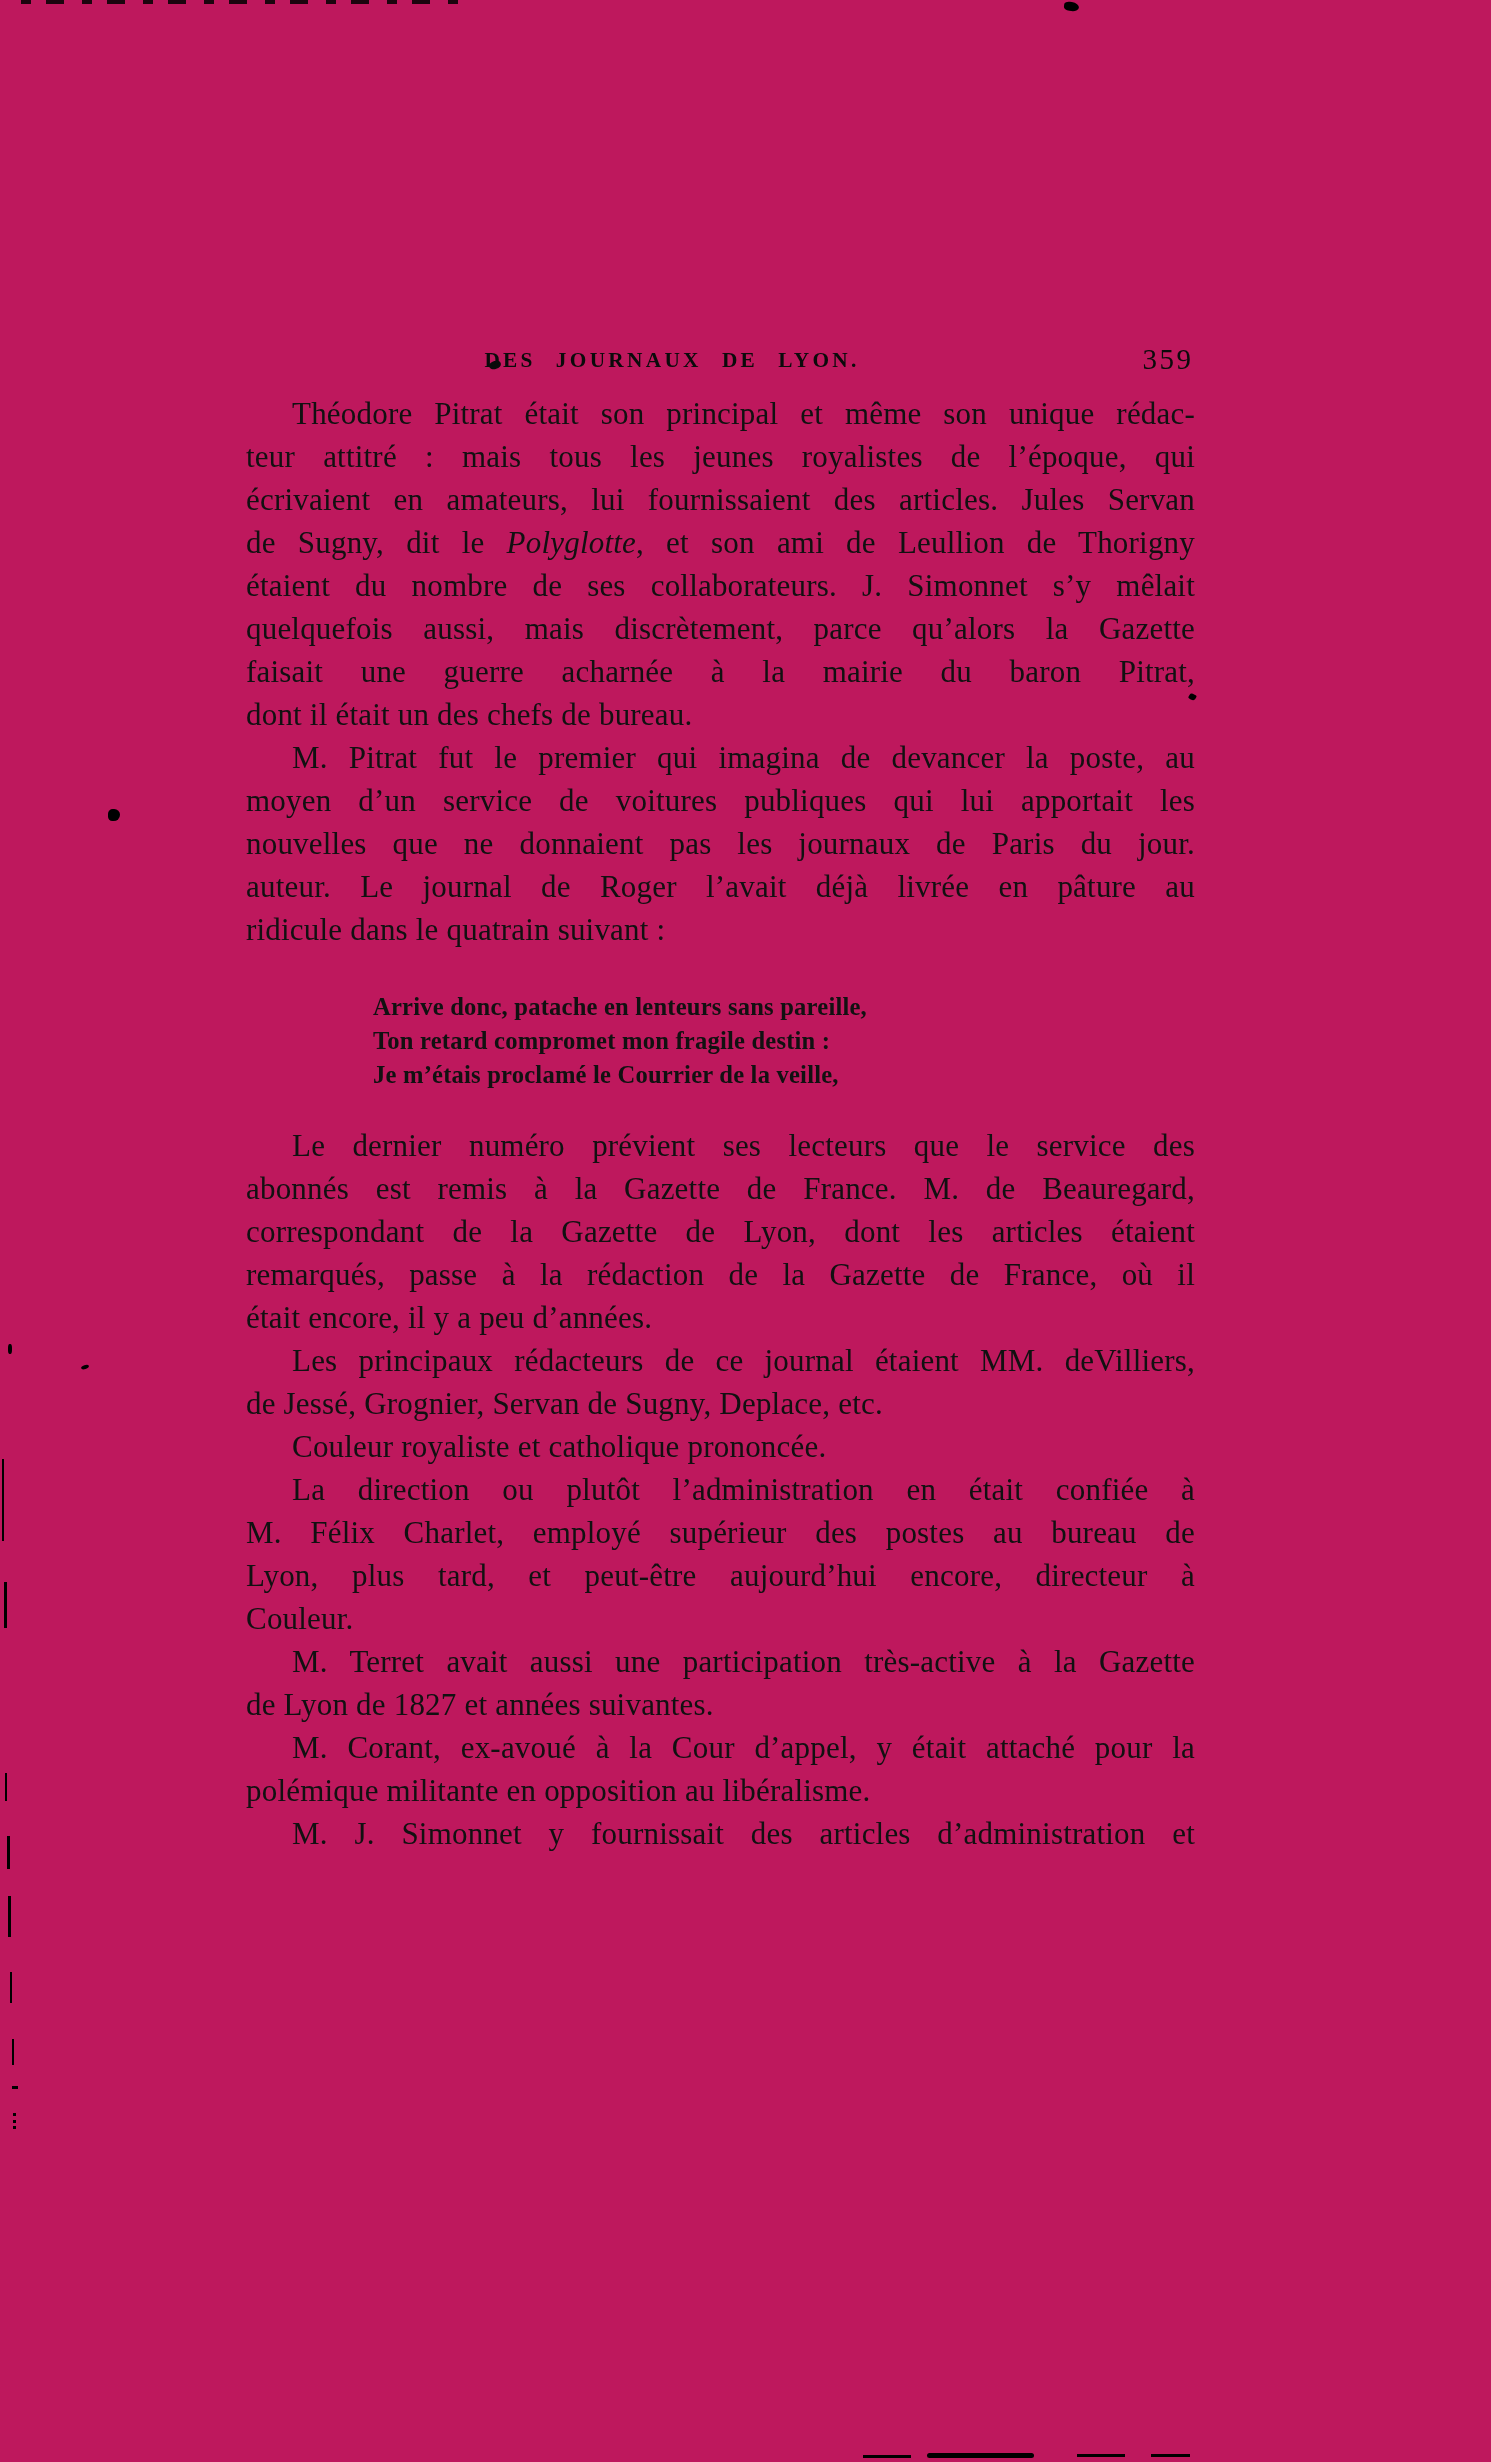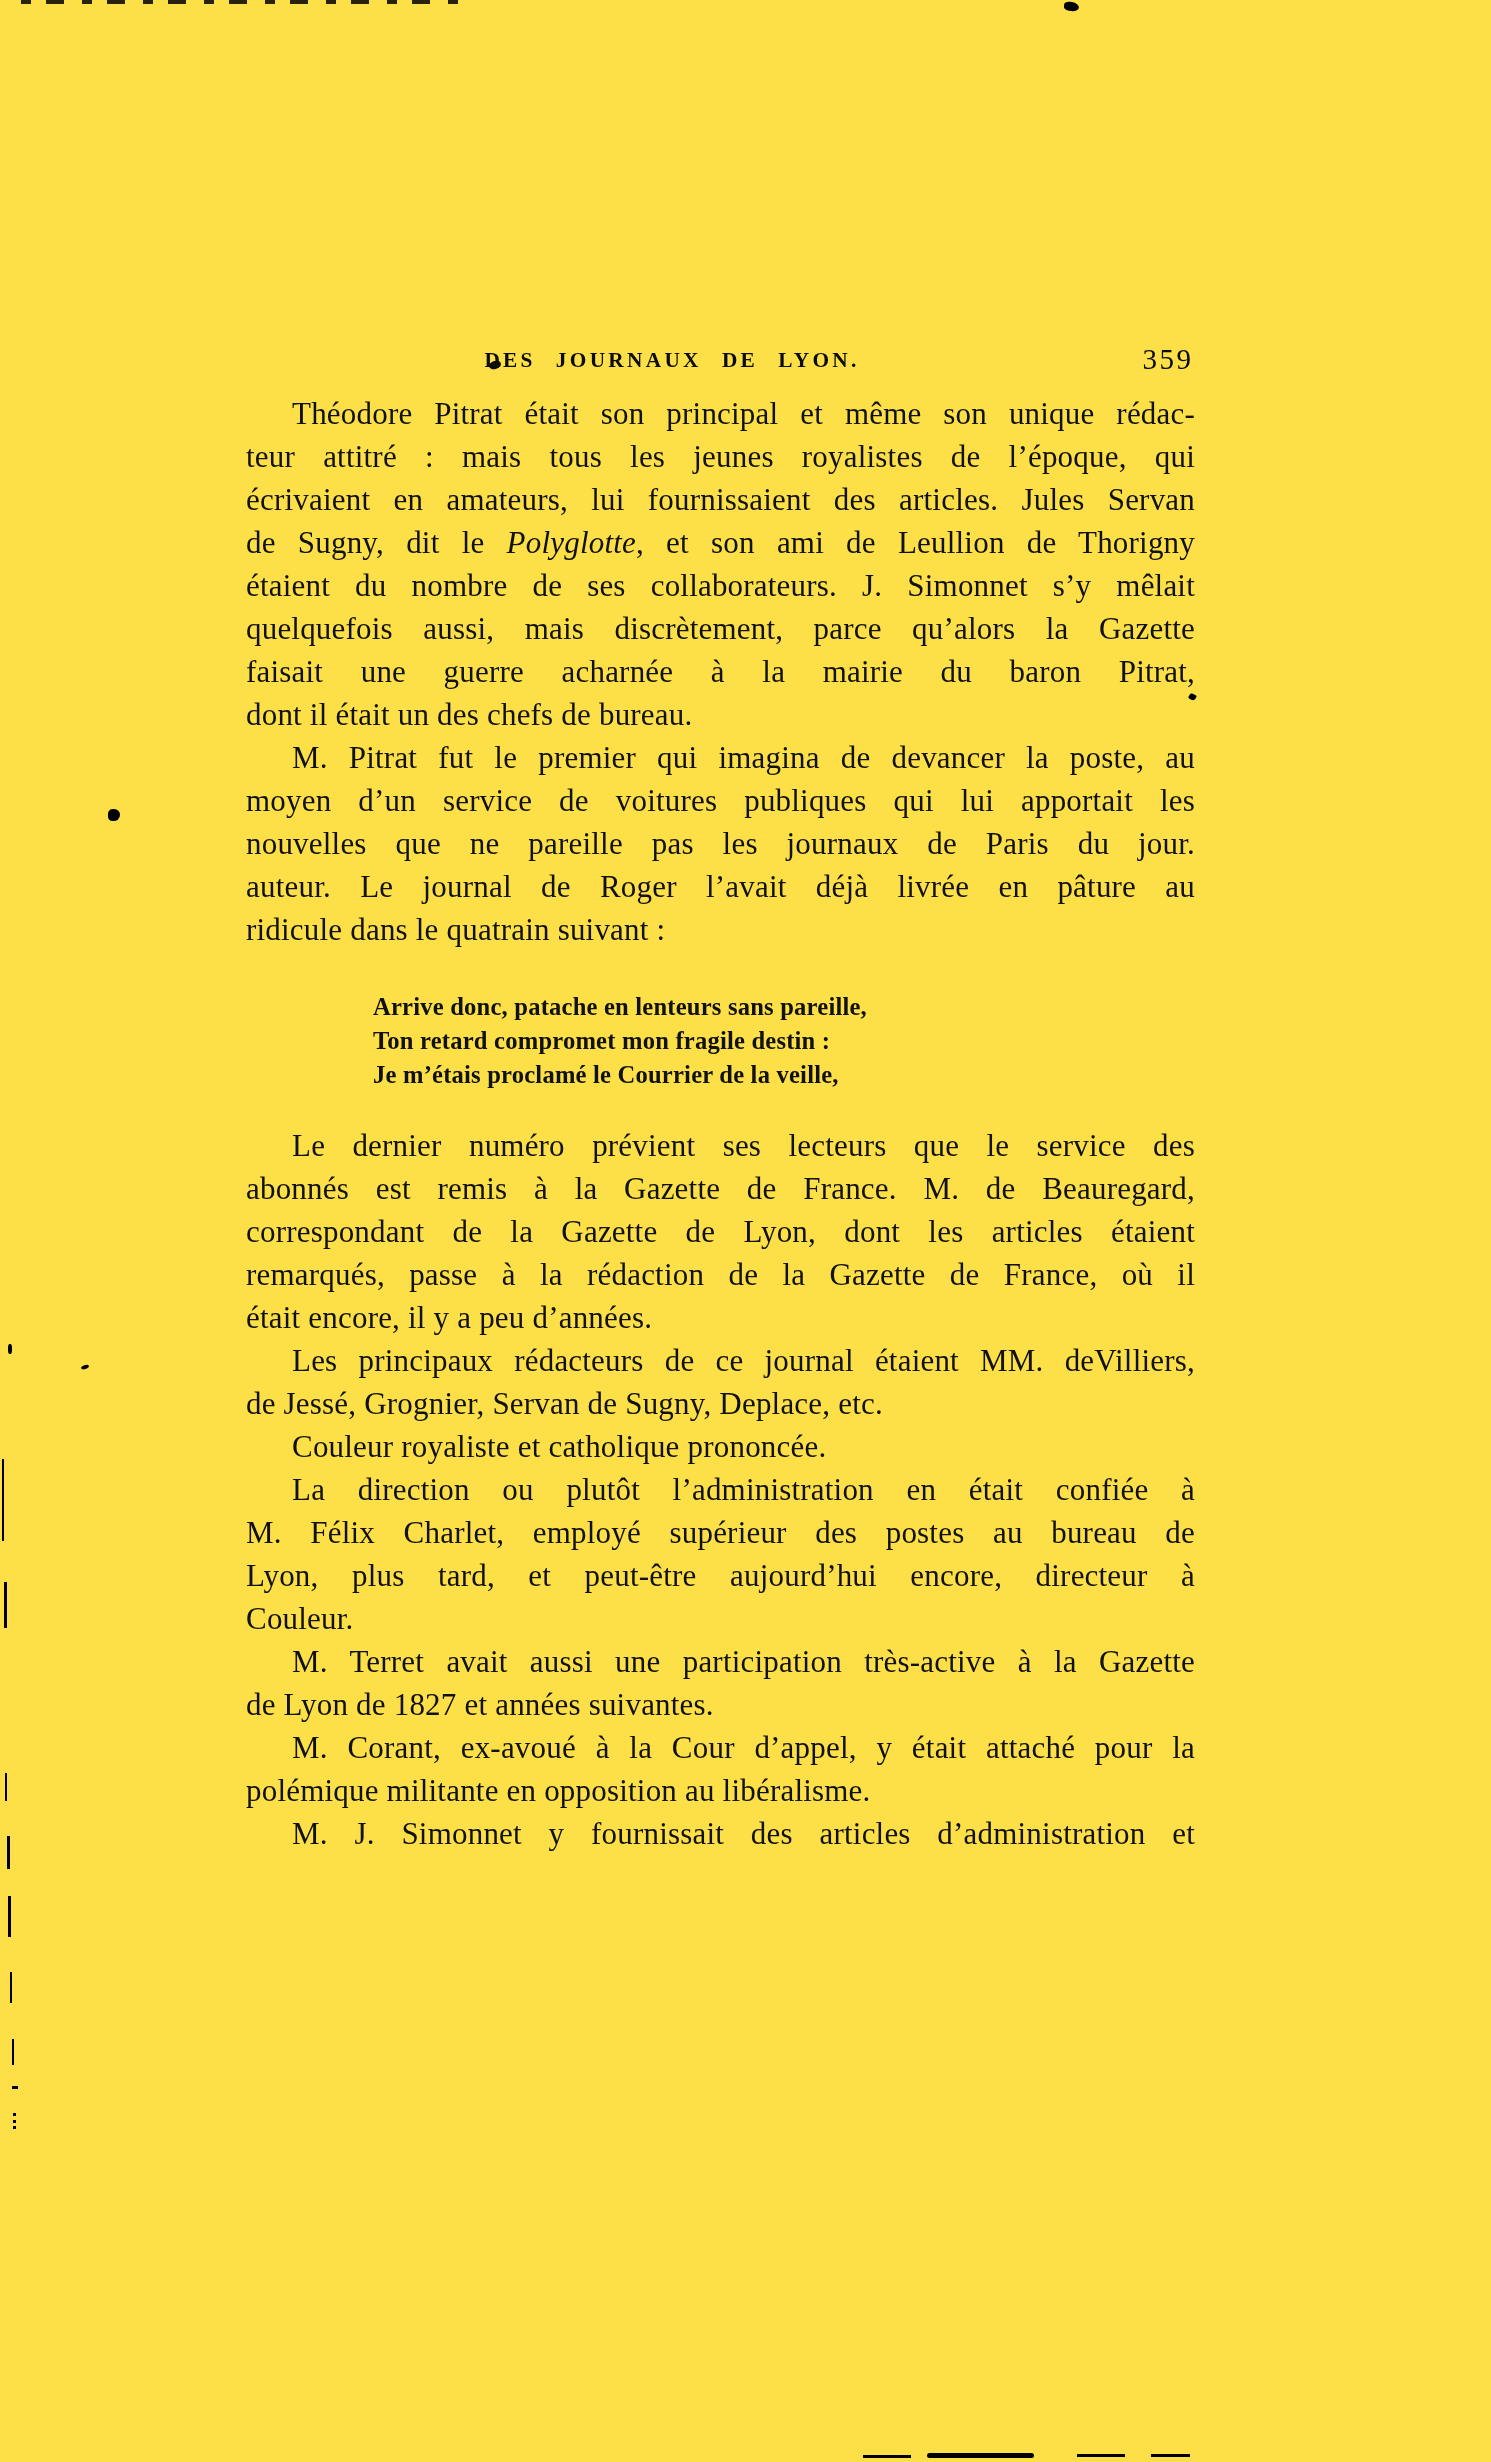--- a/index.html
+++ b/index.html
@@ -3,21 +3,21 @@
 <meta charset="utf-8">
 <style>
   html, body {
     margin: 0; padding: 0;
     width: 1491px; height: 2462px;
     background: #ffffff;
     overflow: hidden;
   }
   .page {
     position: absolute; inset: 0;
-    background: #fde047;
+    background: #be185d;
     color: #0d0d0d;
     font-family: "Liberation Serif", "DejaVu Serif", serif;
   }
   
   .header {
     position: absolute;
     left: 246px; top: 343px;
     width: 949px; height: 38px;
   }
   .header-title {
@@ -146,21 +146,21 @@
         <div class="line">écrivaient en amateurs, lui fournissaient des articles. Jules Servan</div>
         <div class="line">de Sugny, dit le <i>Polyglotte</i>, et son ami de Leullion de Thorigny</div>
         <div class="line">étaient du nombre de ses collaborateurs. J. Simonnet s’y mêlait</div>
         <div class="line">quelquefois aussi, mais discrètement, parce qu’alors la Gazette</div>
         <div class="line">faisait une guerre acharnée à la mairie du baron Pitrat,</div>
         <div class="line final">dont il était un des chefs de bureau.</div>
       </div>
       <div class="para">
         <div class="line indent">M. Pitrat fut le premier qui imagina de devancer la poste, au</div>
         <div class="line">moyen d’un service de voitures publiques qui lui apportait les</div>
-        <div class="line">nouvelles que ne pareille pas les journaux de Paris du jour.</div>
+        <div class="line">nouvelles que ne donnaient pas les journaux de Paris du jour.</div>
         <div class="line">auteur. Le journal de Roger l’avait déjà livrée en pâture au</div>
         <div class="line final">ridicule dans le quatrain suivant :</div>
       </div>
       <div class="verse">
         <div class="line">Arrive donc, patache en lenteurs sans pareille,</div>
         <div class="line">Ton retard compromet mon fragile destin :</div>
         <div class="line">Je m’étais proclamé le Courrier de la veille,</div>
       </div>
       <div class="para">
         <div class="line indent">Le dernier numéro prévient ses lecteurs que le service des</div>

